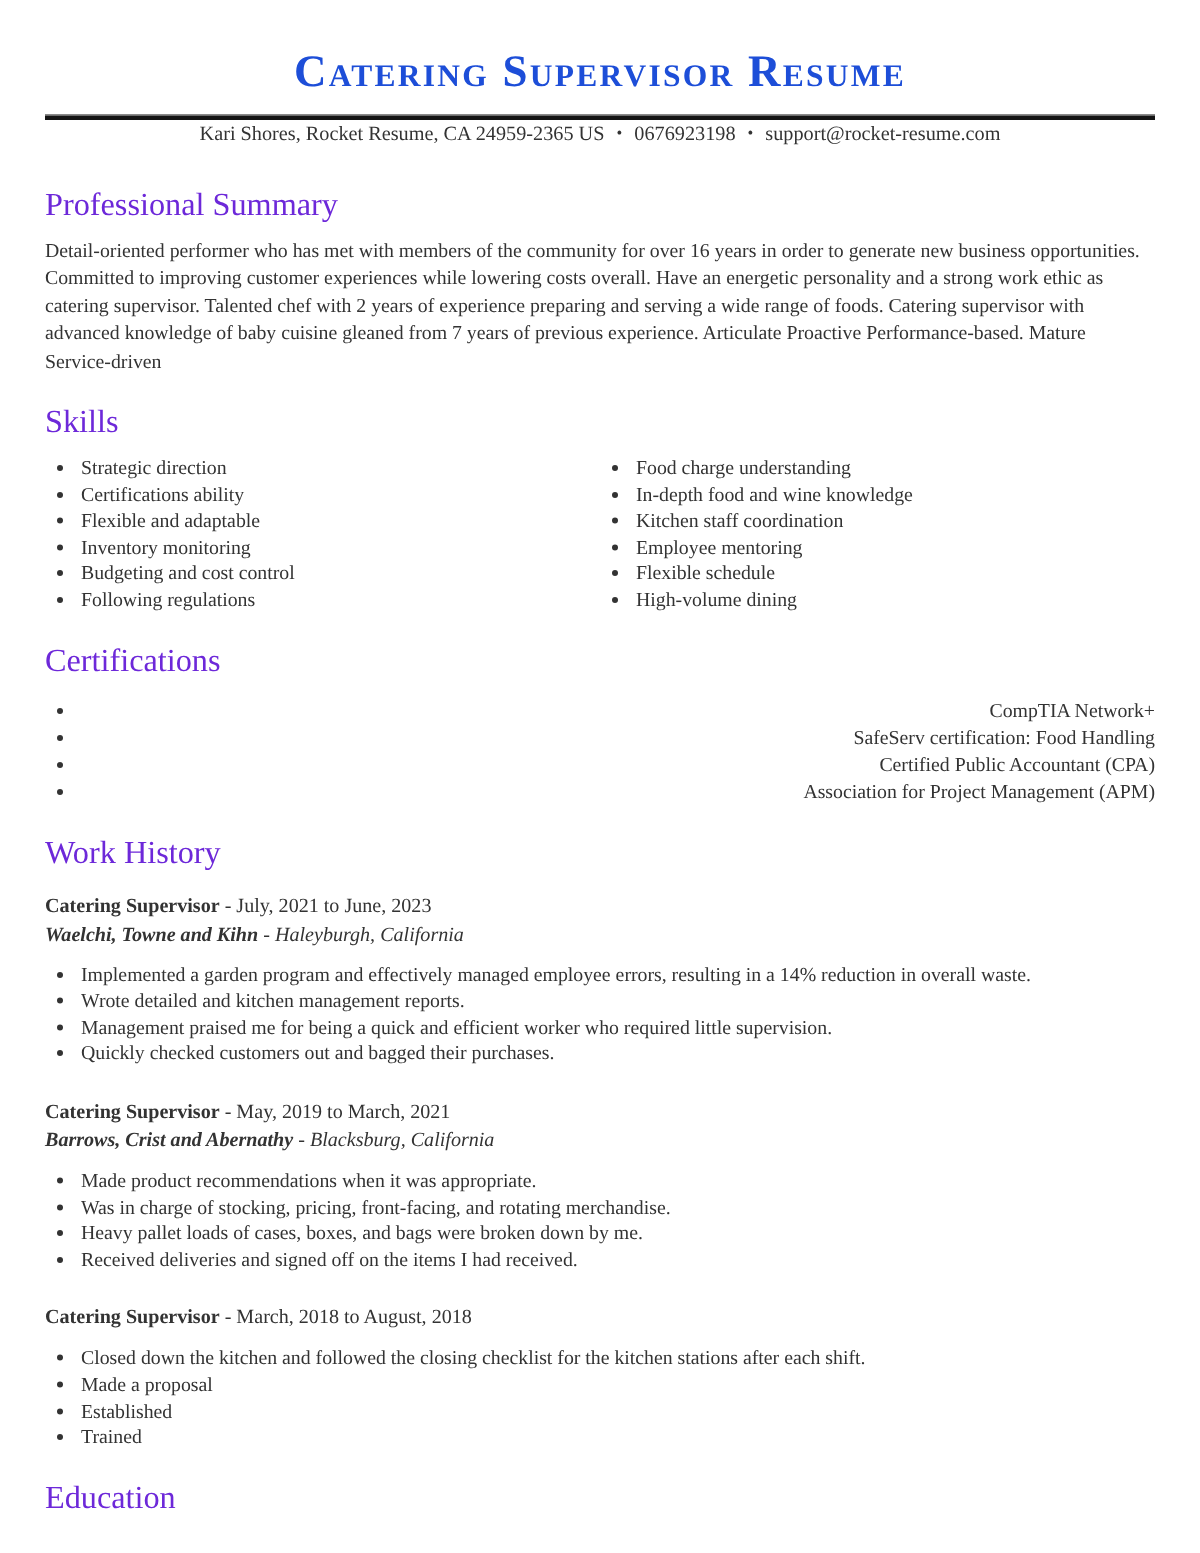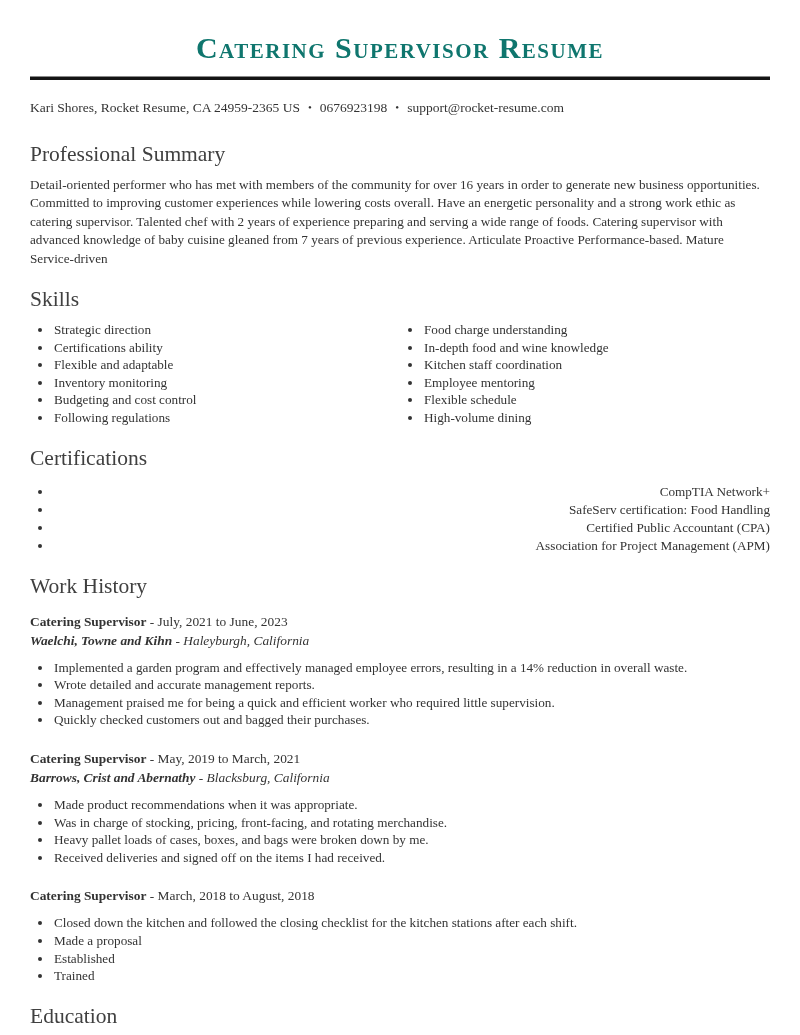--- a/index.html
+++ b/index.html
@@ -15,42 +15,42 @@
   .page { padding: 31px 30px 0 30px; width: 800px; }
 
   
   .title {
     text-align: center;
     font-variant: small-caps;
     font-weight: 700;
     font-size: 30px;
     line-height: 34px;
     letter-spacing: 1.5px;
-    color: #0f766e;
+    color: #1d4ed8;
   }
   .header-rule {
     margin-top: 11px;
     height: 2px;
     border-top: 1px solid #8a8a8a;
     border-bottom: 3px solid #141414;
   }
   .contact {
-    margin-top: 19px;
+    text-align: center;
     font-size: 13.5px;
     line-height: 17px;
     color: #333333;
   }
   .contact .sep { display: inline-block; margin: 0 8px; font-size: 11px; vertical-align: 1px; }
 
   
   h2 {
     font-weight: 400;
     font-size: 21.5px;
     line-height: 26px;
-    color: #404040;
+    color: #6d28d9;
     margin: 18px 0 9px 0;
   }
   .section-summary h2 { margin-top: 25px; }
   .summary-text {
     margin: 0;
     font-size: 13.2px;
     line-height: 18.4px;
   }
 
   ul { margin: 0; padding-left: 23px; }
@@ -125,21 +125,21 @@
   </div>
 
   <div class="section section-work">
     <h2>Work History</h2>
 
     <div class="job">
       <p class="job-line"><span class="b">Catering Supervisor</span><span> - </span><span>July, 2021 to June, 2023</span></p>
       <p class="job-line"><span class="bi">Waelchi, Towne and Kihn</span><span class="i"> - </span><span class="i">Haleyburgh, California</span></p>
       <ul>
         <li>Implemented a garden program and effectively managed employee errors, resulting in a 14% reduction in overall waste.</li>
-        <li>Wrote detailed and accurate management reports.</li>
+        <li>Wrote detailed and kitchen management reports.</li>
         <li>Management praised me for being a quick and efficient worker who required little supervision.</li>
         <li>Quickly checked customers out and bagged their purchases.</li>
       </ul>
     </div>
 
     <div class="job">
       <p class="job-line"><span class="b">Catering Supervisor</span><span> - </span><span>May, 2019 to March, 2021</span></p>
       <p class="job-line"><span class="bi">Barrows, Crist and Abernathy</span><span class="i"> - </span><span class="i">Blacksburg, California</span></p>
       <ul>
         <li>Made product recommendations when it was appropriate.</li>

